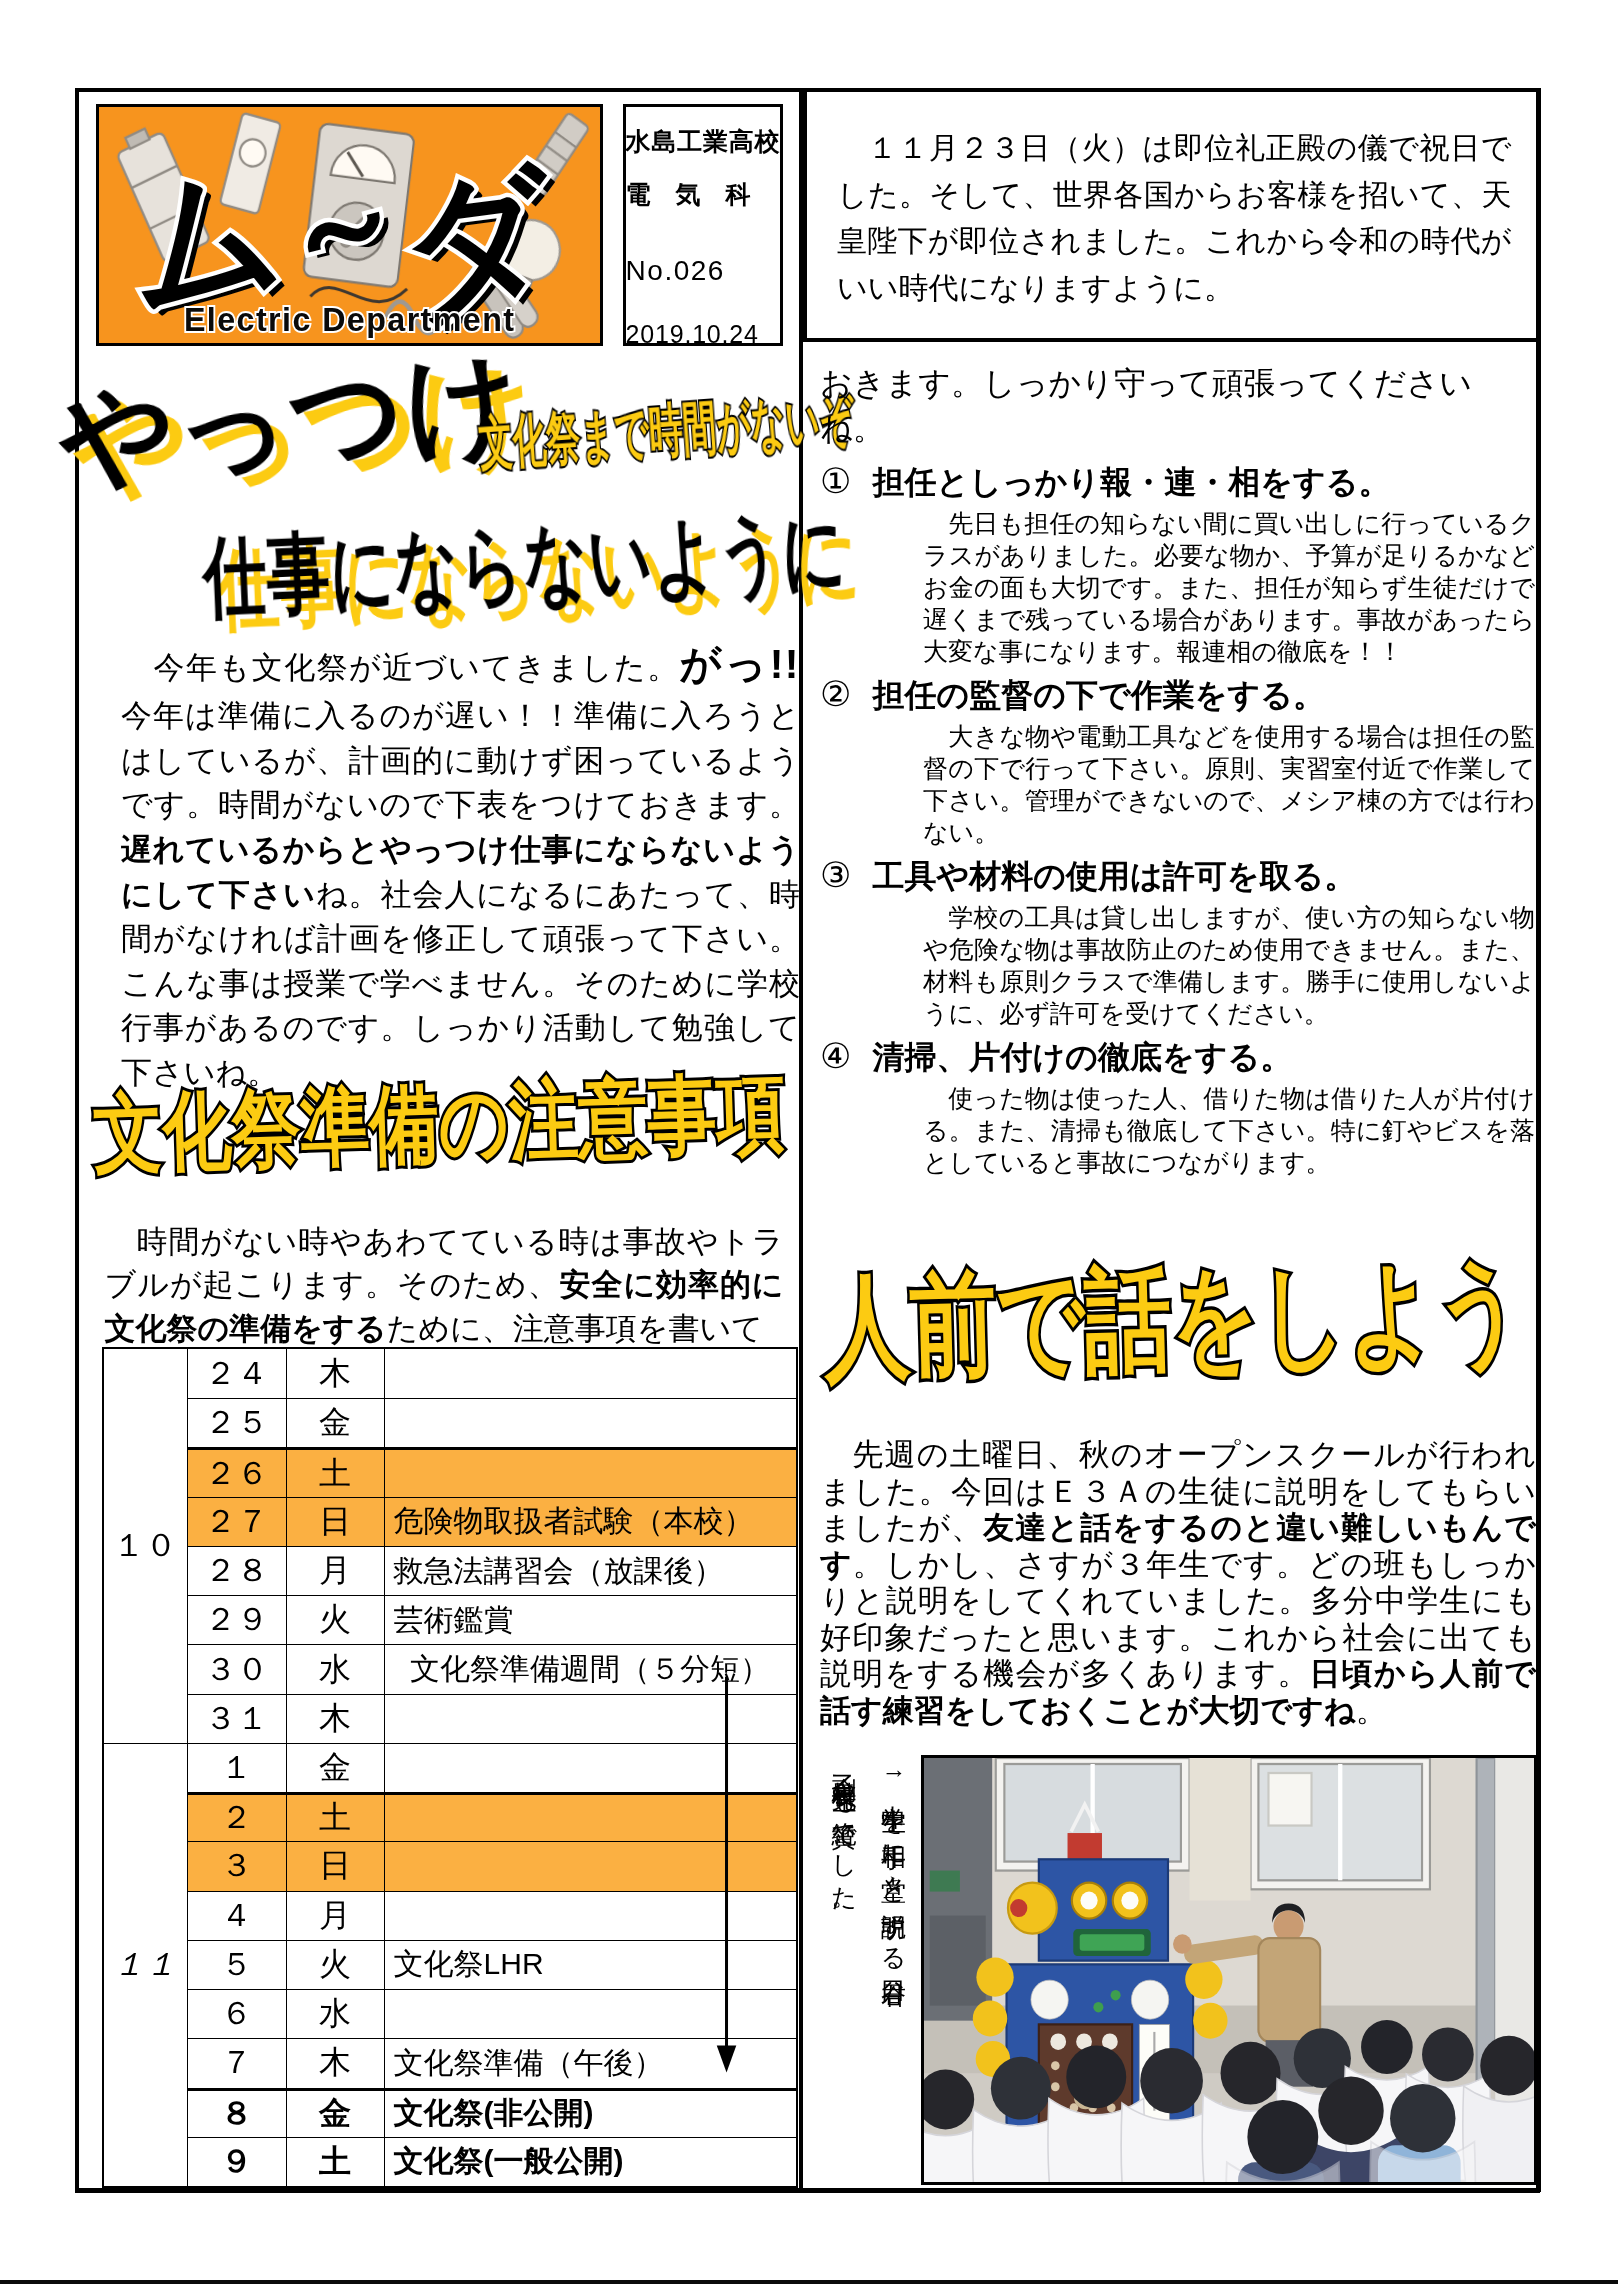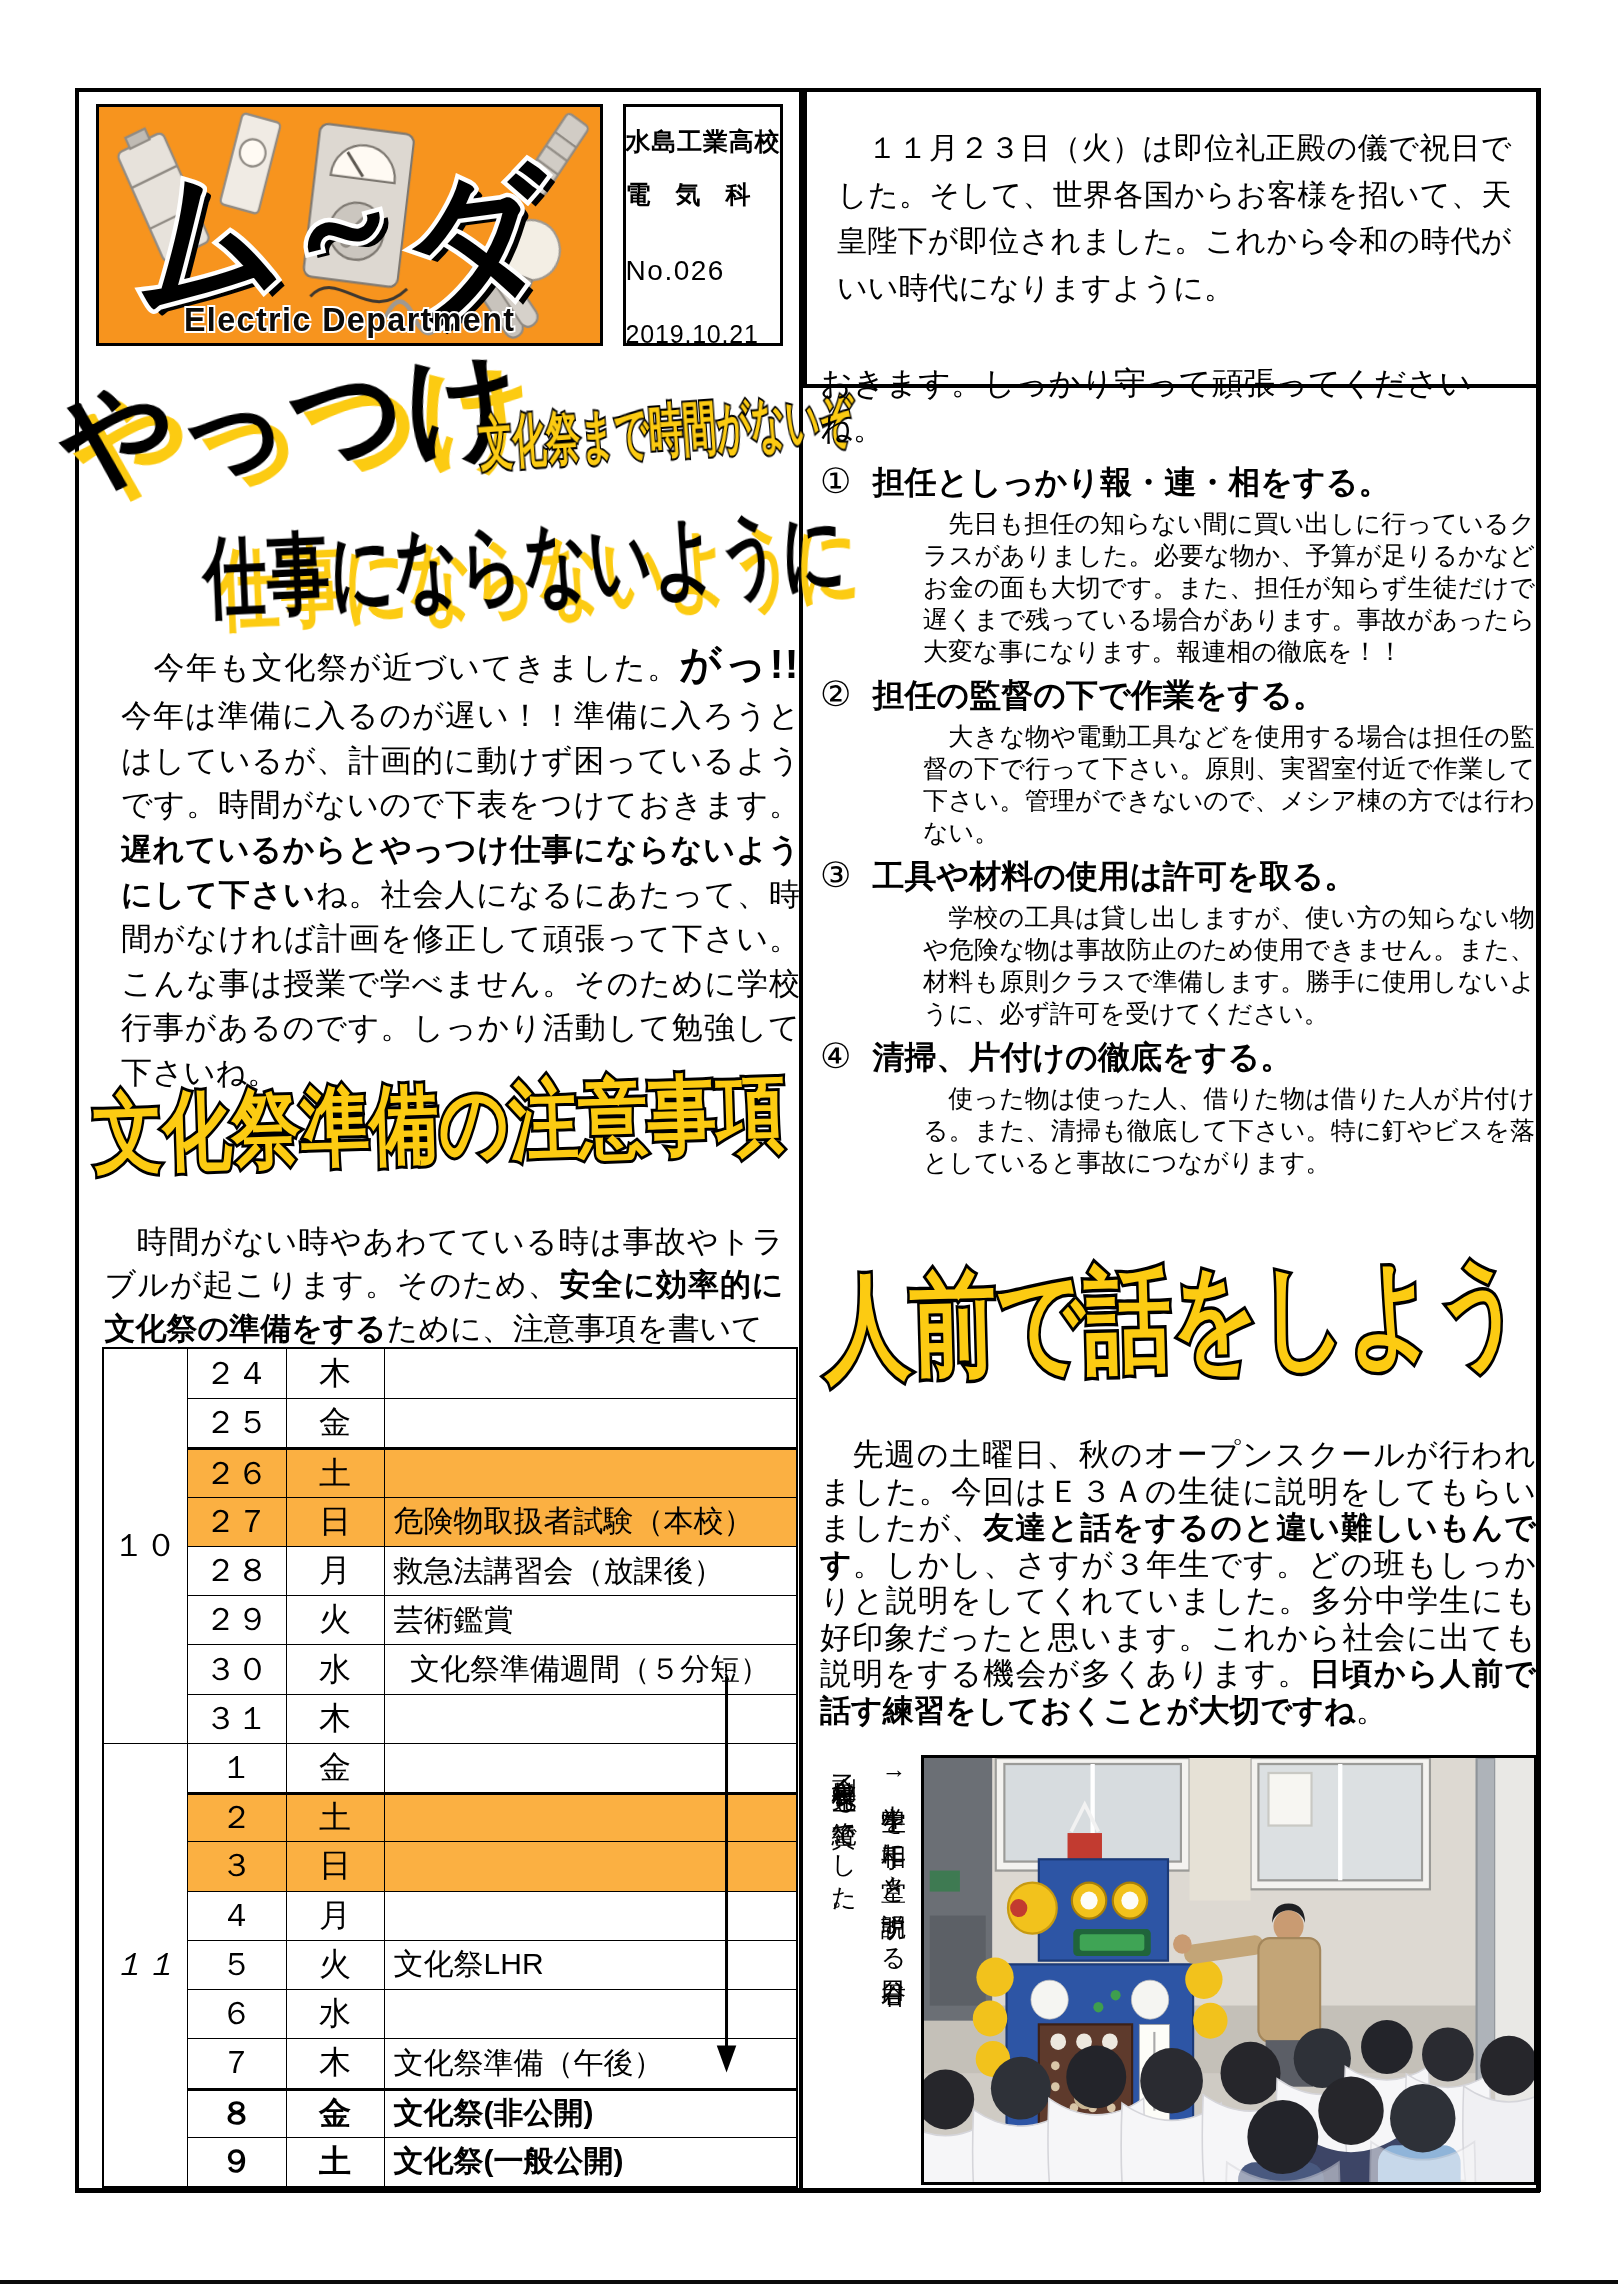--- a/index.html
+++ b/index.html
@@ -1,21 +1,21 @@
 <!DOCTYPE html>
 <html style="--logo-orange: #F7941E; --highlight-orange: #FBB042; --wordart-yellow: #FCCB12;font-size:12px"><head>
 <meta charset="utf-8">
 <style>
   html,body{margin:0;padding:0;background:#fff}
   .page{position:relative;width:1618px;height:2284px;background:#fff;overflow:hidden;
         font-family:"Liberation Sans","DejaVu Sans",sans-serif;color:#000}
   .abs{position:absolute}
   
   .left-box{left:75px;top:88px;width:728px;height:2104px;border:4.5px solid #000;box-sizing:border-box}
-  .tr-box{left:803px;top:88px;width:738px;height:300px;border:4.5px solid #000;box-sizing:border-box;
+  .tr-box{left:803px;top:88px;width:738px;height:254px;border:4.5px solid #000;box-sizing:border-box;
           padding:33px 25.6px 0 30px;font-size:30px;line-height:1.55;text-align:justify}
   .right-border{left:1536px;top:88px;width:4.5px;height:2104px;background:#000}
   .bottom-border{left:75px;top:2188px;width:1465px;height:4.5px;background:#000}
   .scan-edge{left:0;bottom:0;width:100%;height:4.5px;background:#0a0a0a}
   
   .masthead{left:16.6px;top:12px;width:687px;height:242px;display:flex;gap:19.6px}
   .logo-box{flex:1;border:3px solid #000;box-sizing:border-box;overflow:hidden}
   .logo-box svg{display:block;width:100%;height:100%}
   .info-box{width:160px;border:3px solid #000;box-sizing:border-box;display:flex;flex-direction:column;align-items:flex-start;padding-top:18px}
   .info-school{font-size:25px;font-weight:bold;letter-spacing:0.8px;white-space:nowrap}
@@ -114,21 +114,21 @@
             <text x="252" y="218" font-size="175" fill="#000" stroke="#fff" stroke-width="12" paint-order="stroke" transform="rotate(-14 330 155)">～</text>
             <text x="422" y="252" font-size="205" fill="#000" stroke="#fff" stroke-width="12" paint-order="stroke" transform="rotate(-7 520 180)">ダ</text>
           </g>
           <text x="350" y="298" text-anchor="middle" font-size="45" font-weight="bold" letter-spacing="2" fill="#0a0a0a" stroke="#fff" stroke-width="5" paint-order="stroke">Electric Department</text>
         </svg>
       </div>
       <div class="info-box">
         <div class="info-school">水島工業高校</div>
         <div class="info-dept">電　気　科</div>
         <div class="info-issue">No.026</div>
-        <div class="info-date">2019.10.21</div>
+        <div class="info-date">2019.10.24</div>
       </div>
     </div>
 
     <svg class="abs headline-svg" viewBox="0 0 1070 352">
       <g transform="rotate(-5 300 100)" font-weight="bold">
         <text x="22" y="166" font-size="150" style="fill:var(--wordart-yellow)">やっつけ</text>
         <text x="4" y="150" font-size="150" fill="#000">やっつけ</text>
       </g>
       <g transform="rotate(-4 800 90)" font-weight="bold">
         <text x="560" y="140" font-size="78" textLength="500" lengthAdjust="spacingAndGlyphs" stroke="#000" stroke-width="5.5" paint-order="stroke" style="fill:var(--wordart-yellow)">文化祭まで時間がないぞ</text>

